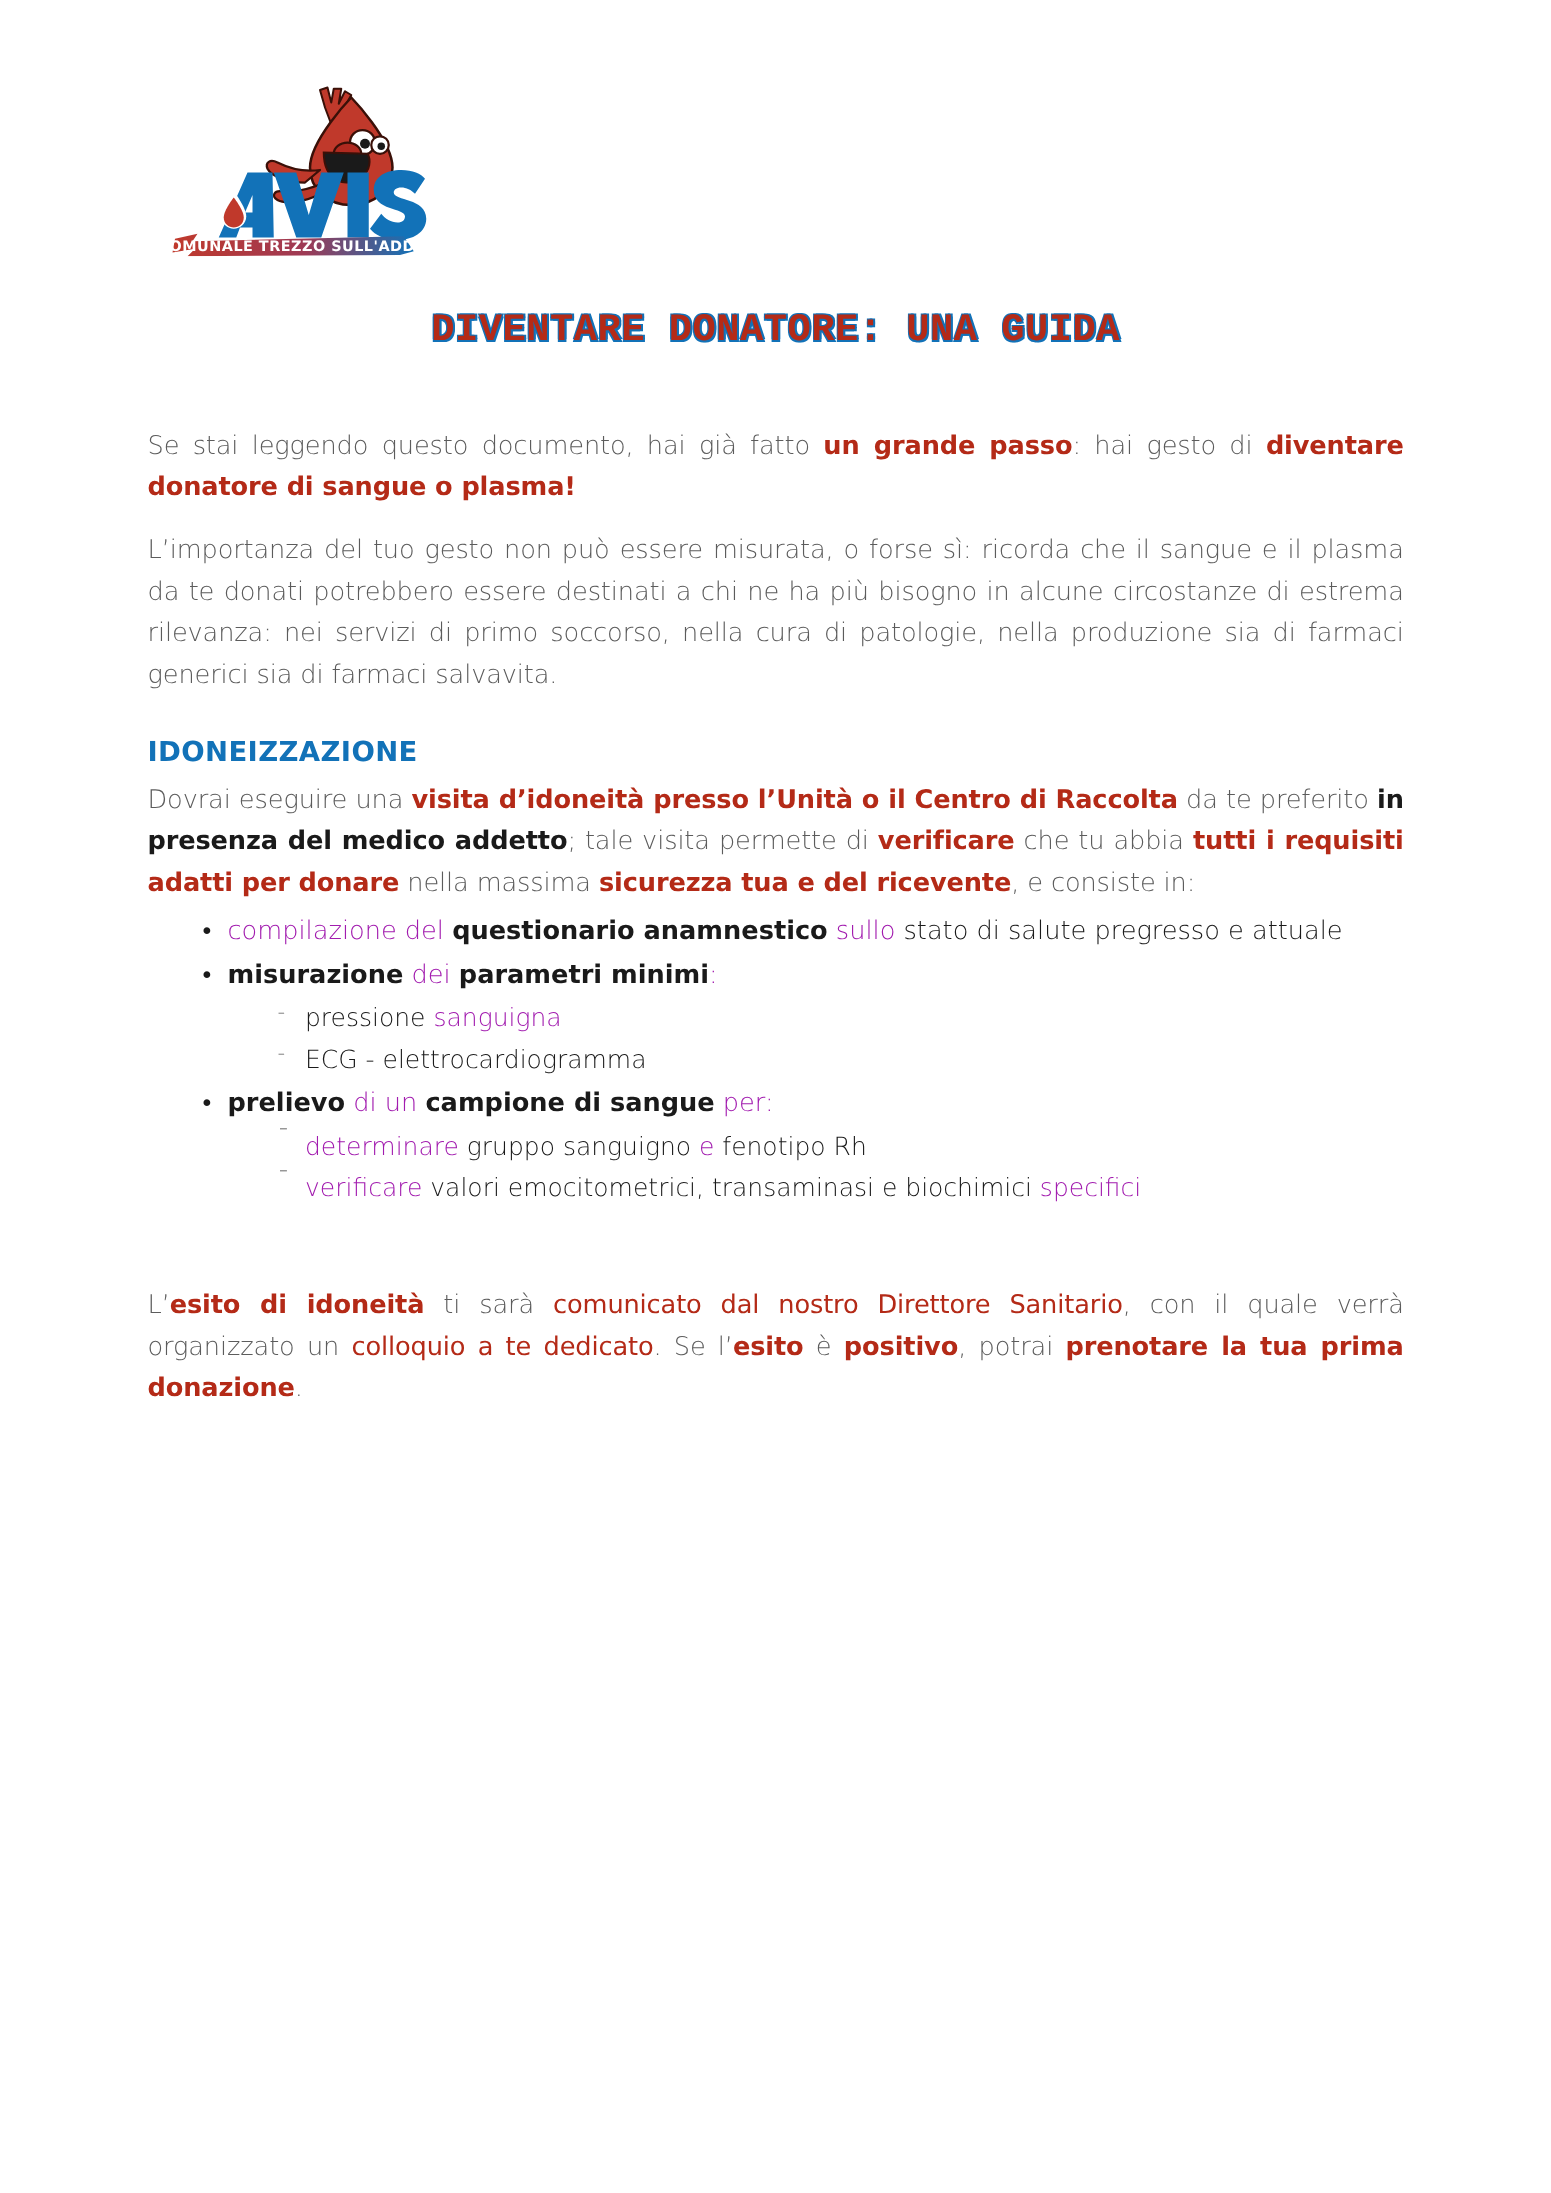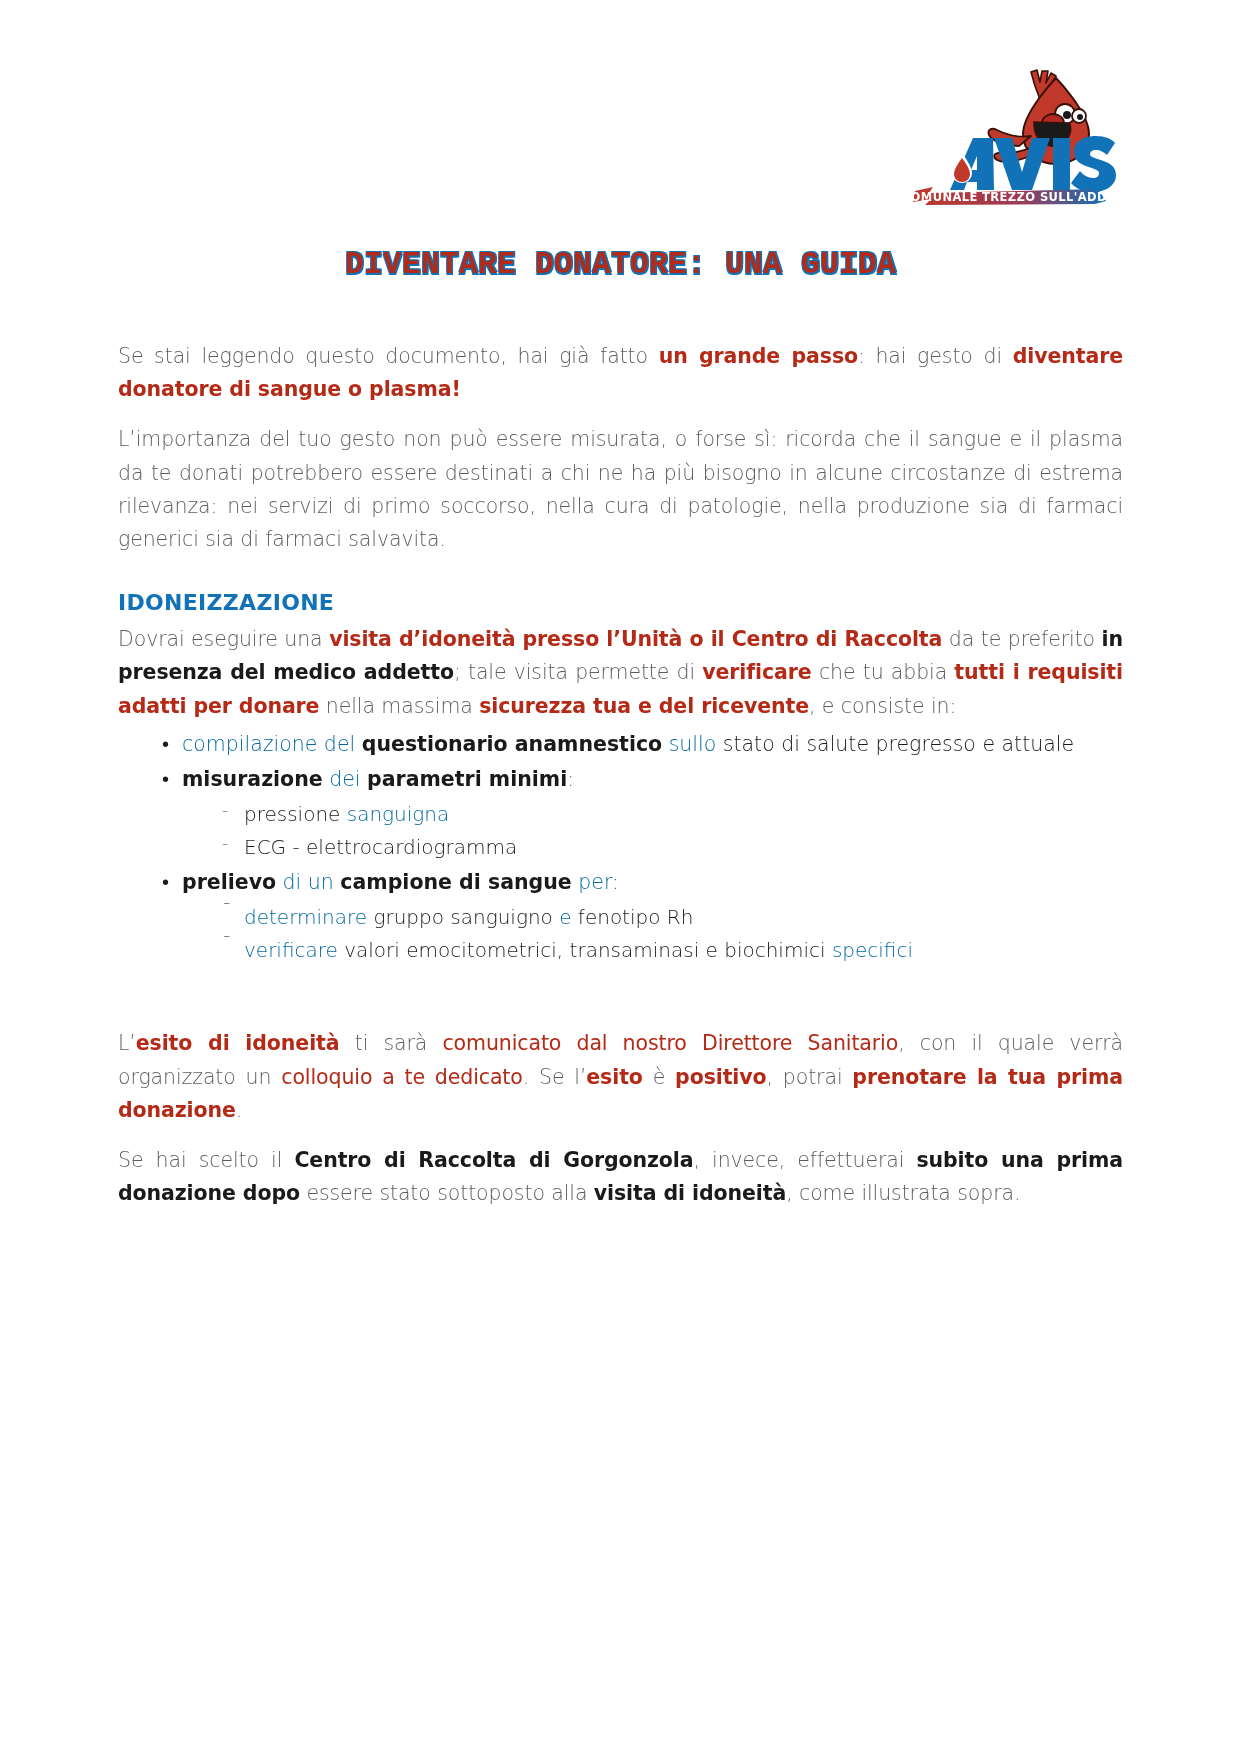--- a/index.html
+++ b/index.html
@@ -19,21 +19,21 @@
     height: 1754px;
     box-sizing: border-box;
     padding: 52px 118px 0 118px;
     position: relative;
   }
 
   
   .logo-block {
     width: 100%;
     display: flex;
-    justify-content: flex-end;
+    justify-content: flex-start;
     align-items: flex-start;
     margin-top: 8px;
   }
   .logo-svg { display: block; }
 
   
   .doc-title {
     text-align: center;
     margin: 42px 0 0 0;
     font-family: Liberation Mono, monospace;
@@ -60,21 +60,21 @@
     font-weight: 300;
     letter-spacing: -0.1px;
   }
   p.para + p.para { margin-top: 17px; }
 
   .sp-lg { height: 18px; }
 
   b.red   { color: #B42A17; font-weight: bold; }
   span.red{ color: #B42A17; font-weight: 400; }
   b.blk   { color: #1a1a1a; font-weight: bold; }
-  span.gry{ color: #0369a1; font-weight: 300; }
+  span.gry{ color: #a21caf; font-weight: 300; }
   .ul     { text-decoration: underline; }
 
   h2.section {
     font-size: 22px;
     font-weight: bold;
     color: #1272B8;
     letter-spacing: 0.3px;
     margin: 34px 0 8px 0;
   }
 
@@ -207,19 +207,16 @@
       </ul>
 
     <div class="sp-lg"></div>
 
     <div class="tail">
 
       <p class="para">
         <span>L’</span><b class="red">esito di idoneità</b><span> ti sarà </span><span class="red">comunicato dal nostro Direttore Sanitario</span><span>, con il quale verrà organizzato un </span><span class="red">colloquio a te dedicato</span><span>. Se l’</span><b class="red">esito</b><span> è </span><b class="red">positivo</b><span>, potrai </span><b class="red">prenotare la tua prima donazione</b><span>.</span>
       </p>
 
-      <p class="para">
-        <span>Se hai scelto il </span><b class="blk">Centro di Raccolta di Gorgonzola</b><span>, invece, effettuerai </span><b class="blk">subito una prima donazione dopo</b><span> essere stato sottoposto alla </span><b class="blk">visita di idoneità</b><span>, come illustrata sopra.</span>
-      </p>
     </div>
 
   </div>
 </div>
 
 </body></html>

